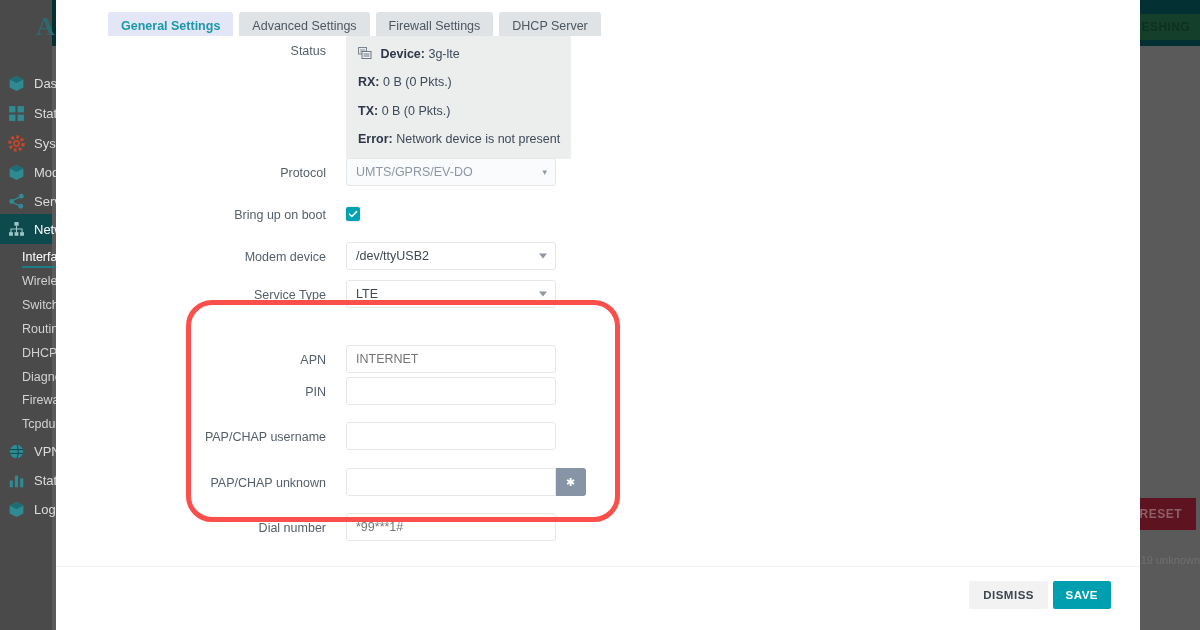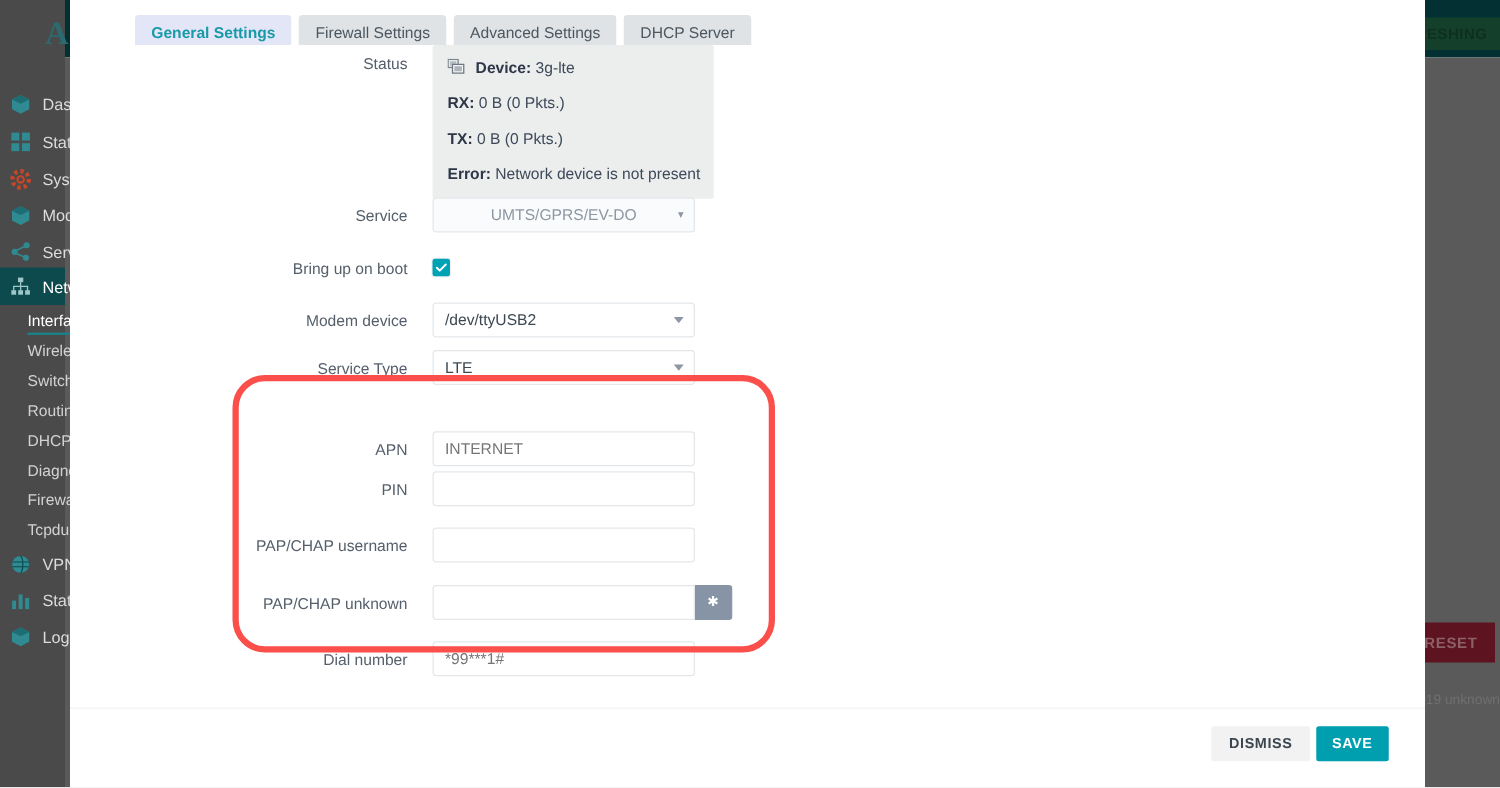--- a/index.html
+++ b/index.html
@@ -237,21 +237,20 @@
     font-size: 12.5px;
     color: #3d4852;
     padding: 0 9px;
     line-height: 26px;
     font-family: "Liberation Sans", sans-serif;
     display: block;
   }
   .inp.disabled-sel {
     background: #fafbfc;
     color: #8d97a3;
-    text-align: center;
   }
 
   .sel-wrap { position: relative; width: 210px; }
   .sel-caret {
     position: absolute;
     right: 9px; top: 50%;
     transform: translateY(-50%);
     pointer-events: none;
     color: #8d97a3;
     font-size: 9px;
@@ -461,22 +460,22 @@
         </svg>
         <span class="sb-label">Logout</span>
       </div>
     </div>
   </div>
 
   <div class="modal">
 
     <div class="tabs">
       <div class="tab active">General Settings</div>
+      <div class="tab">Advanced Settings</div>
       <div class="tab">Firewall Settings</div>
-      <div class="tab">Advanced Settings</div>
       <div class="tab">DHCP Server</div>
     </div>
 
     <div class="form-body">
 
       <div class="row" style="top:0px">
         <div class="row-label">Status</div>
         <div class="row-field">
           <div class="status-box">
             <div class="status-line">
@@ -499,21 +498,21 @@
             </div>
             <div class="status-line">
               <b>Error:</b>
               <span>Network device is not present</span>
             </div>
           </div>
         </div>
       </div>
 
       <div class="row" style="top:122px">
-        <div class="row-label">Service</div>
+        <div class="row-label">Protocol</div>
         <div class="row-field">
           <div class="sel-wrap">
             <div class="inp disabled-sel">UMTS/GPRS/EV-DO</div>
             <span class="sel-caret">▾</span>
           </div>
         </div>
       </div>
 
       <div class="row" style="top:164px">
         <div class="row-label">Bring up on boot</div>

